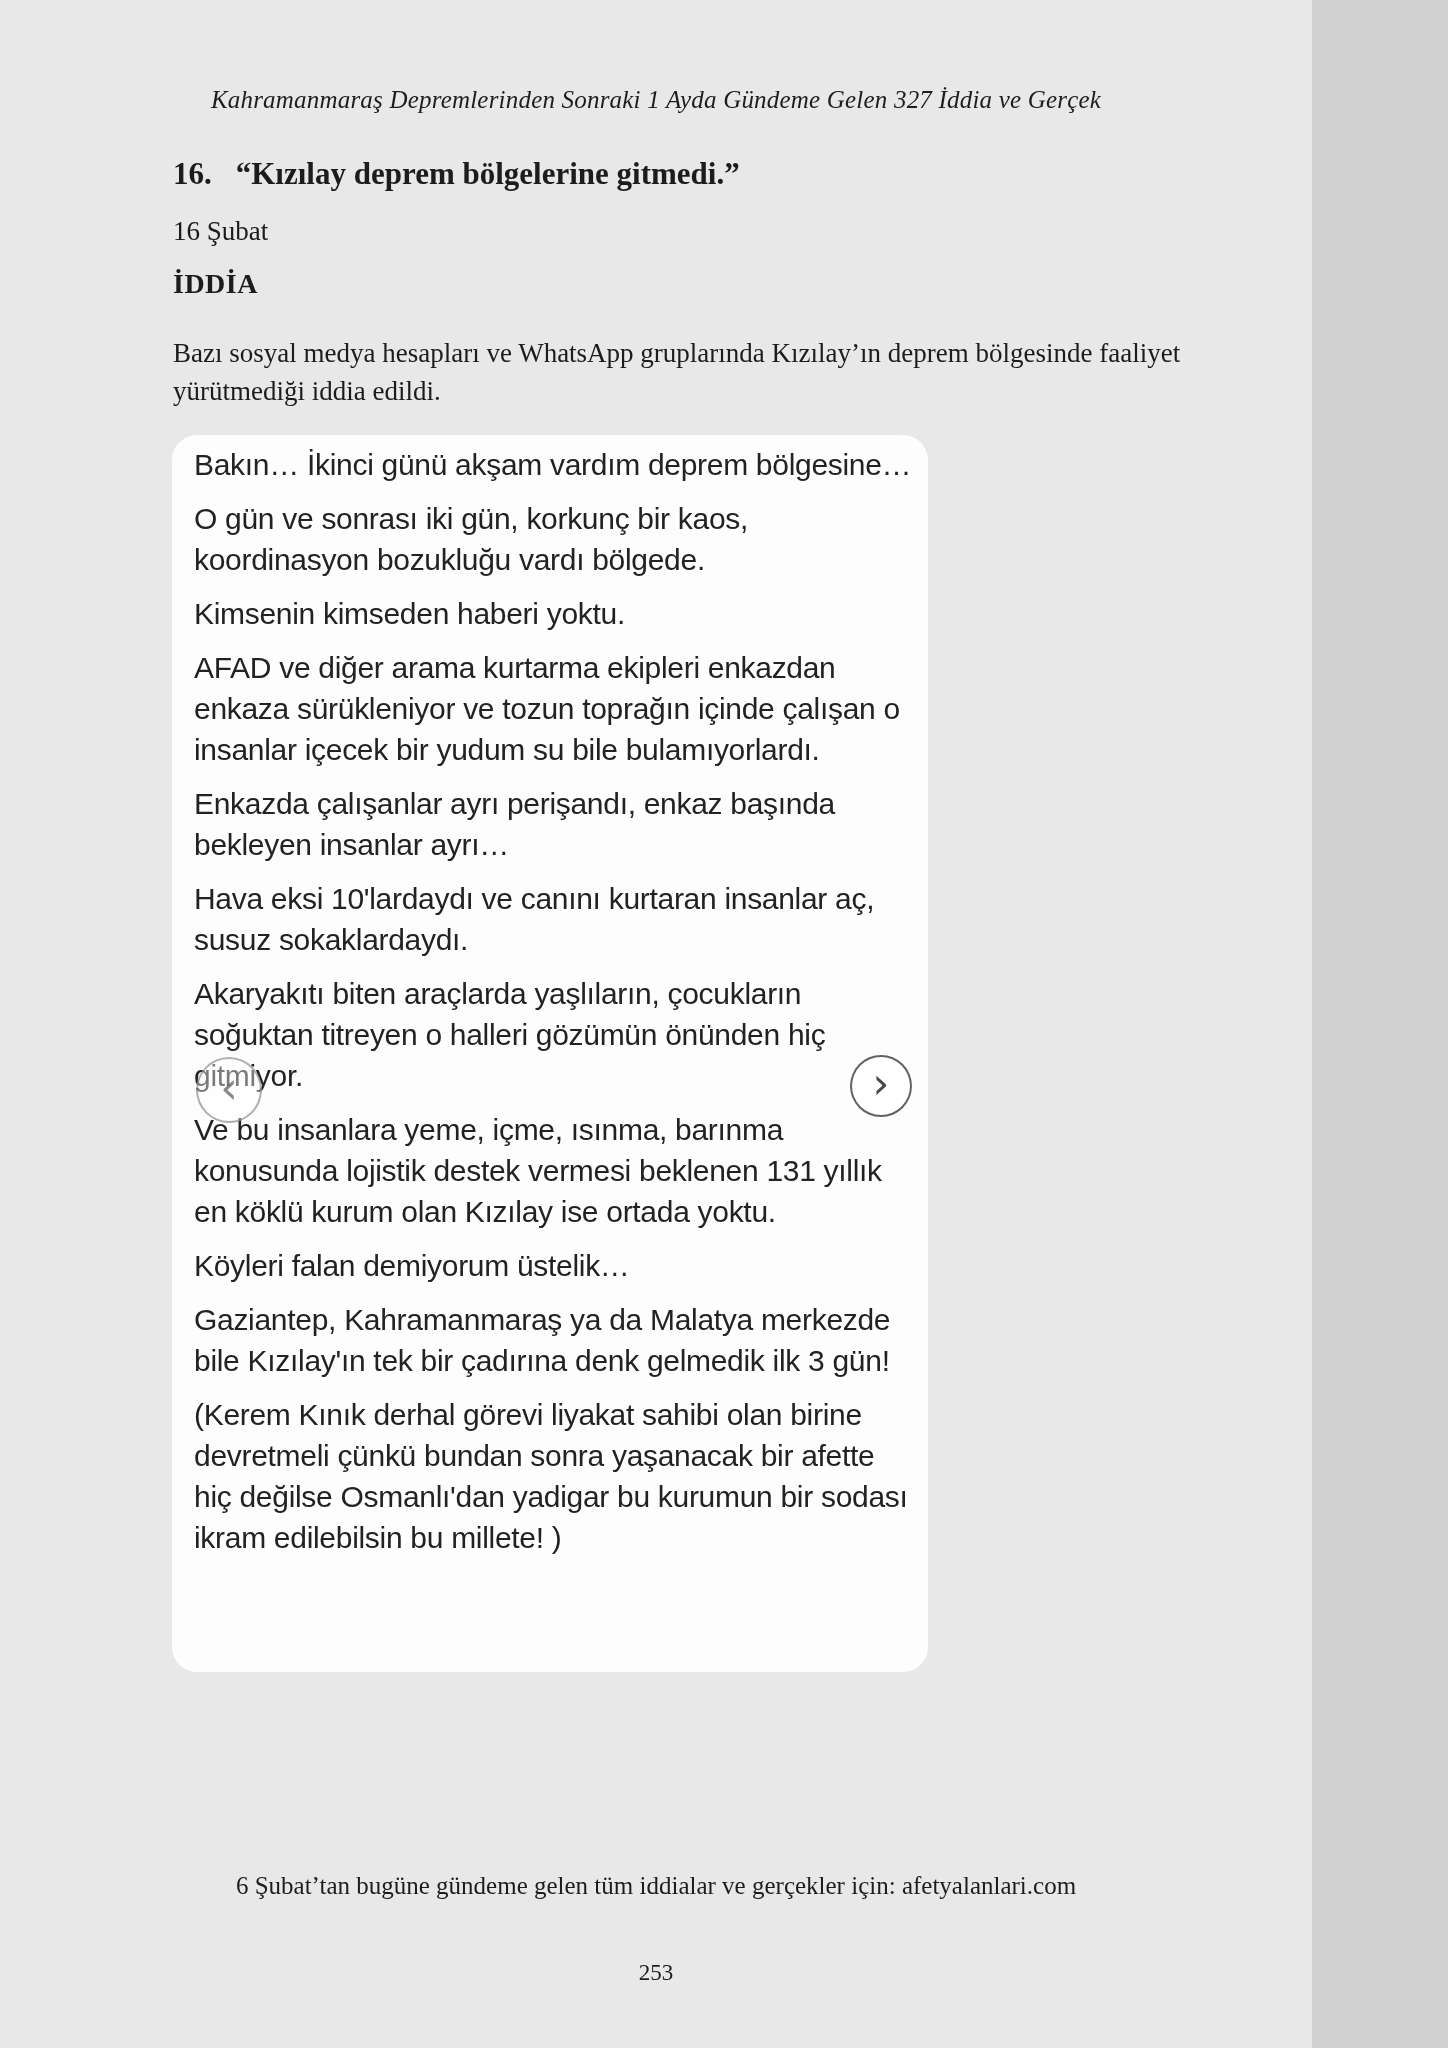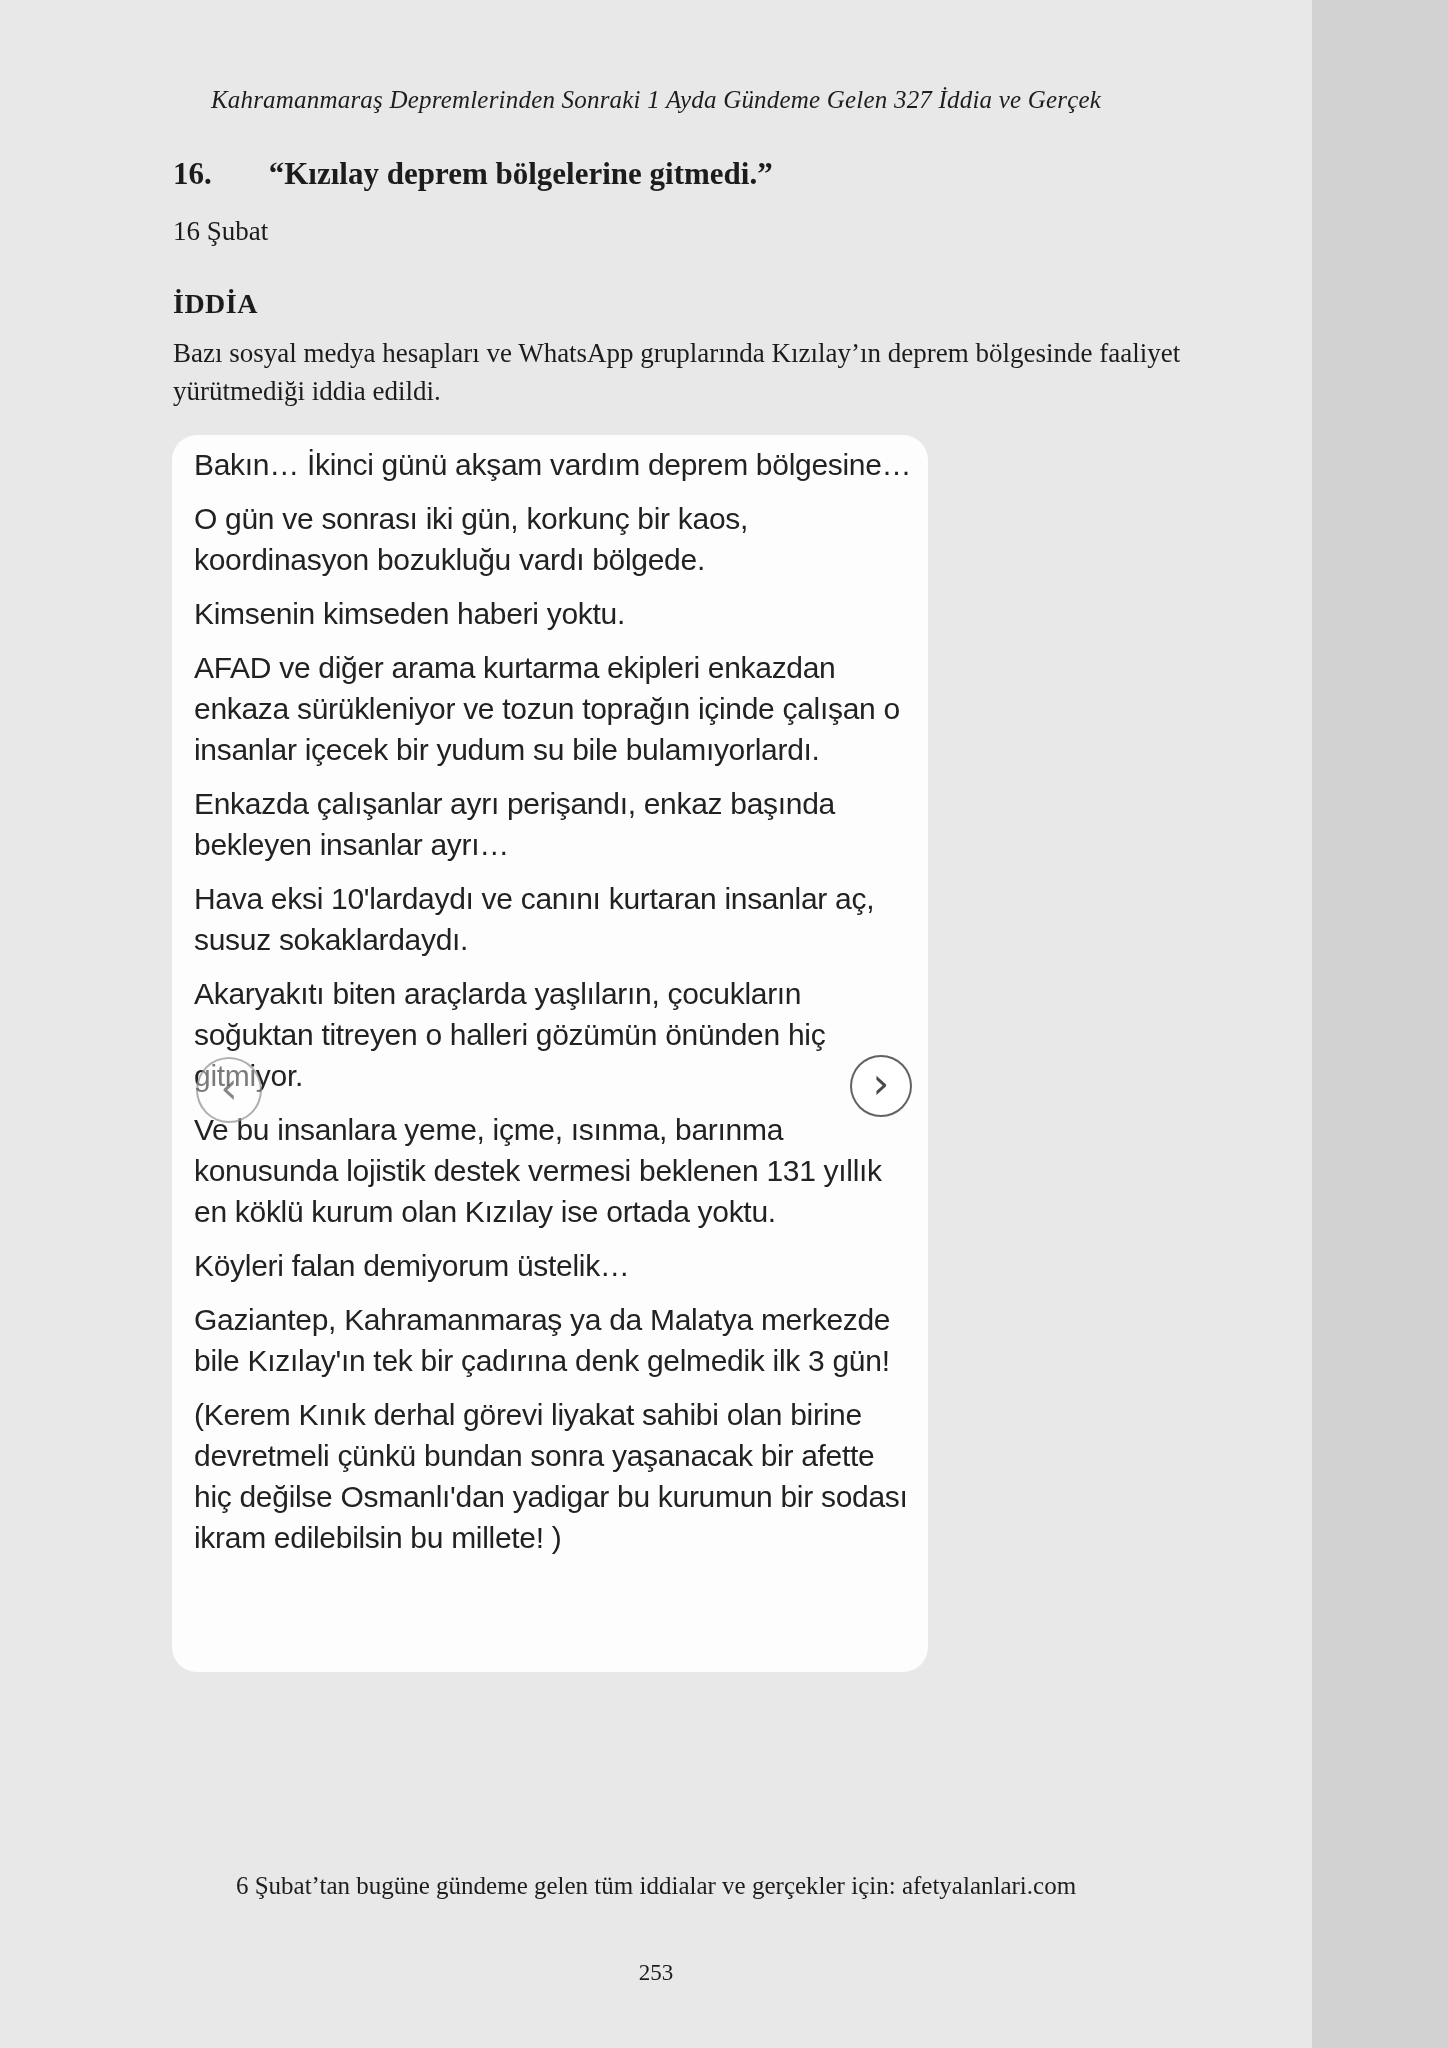--- a/index.html
+++ b/index.html
@@ -34,39 +34,38 @@
     position: absolute;
     top: 156px;
     left: 173px;
     display: flex;
     align-items: baseline;
     font-weight: bold;
     font-size: 31px;
   }
 
   .section-heading .sec-num {
-    margin-right: 57px;
+    margin-right: 24px;
     text-align: center;
   }
 
   .date-line {
     position: absolute;
     top: 216px;
     left: 173px;
     font-size: 27px;
   }
 
   .claim-label {
     position: absolute;
     top: 268px;
     left: 173px;
     font-weight: bold;
     font-size: 28px;
     letter-spacing: 0.5px;
-    margin-top: 20px;
   }
 
   .claim-text {
     position: absolute;
     top: 334px;
     left: 173px;
     width: 1122px;
     font-size: 27px;
     line-height: 38px;
   }

